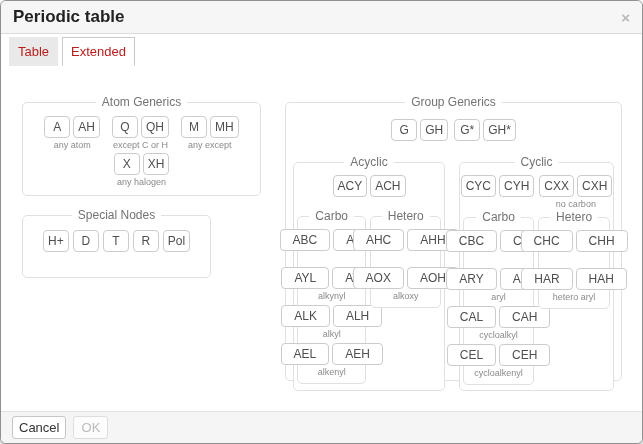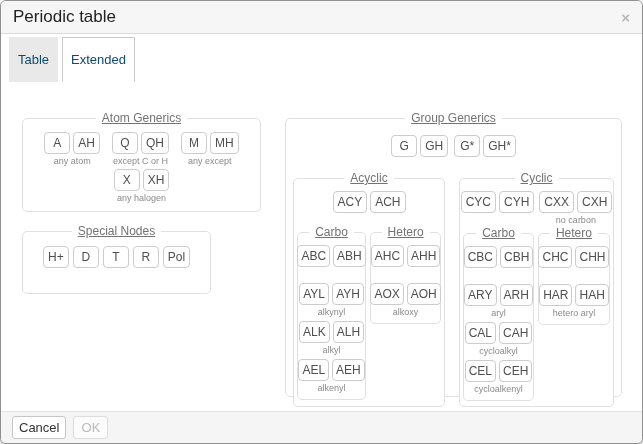--- a/index.html
+++ b/index.html
@@ -13,40 +13,40 @@
     display: flex; flex-direction: column;
     box-shadow: 0 2px 5px rgba(0,0,0,0.30);
   }
 
   
   .header {
     flex: none; height: 33px; background: #f6f6f6;
     border-bottom: 1px solid #dbdbdb;
     display: flex; align-items: center; padding: 0 12px;
   }
-  .title { font-size: 17px; font-weight: normal; color: #222; }
+  .title { font-size: 17px; font-weight: bold; color: #222; }
   .close { margin-left: auto; color: #b9b9b9; font-size: 15px; font-weight: bold; line-height: 1; cursor: pointer; }
 
   
   .tabrow { flex: none; display: flex; gap: 4px; padding: 3px 0 0 8px; background: #fff; }
   .tab {
-    font-size: 13px; color: #0c4a6e; padding: 14px 8px; min-width: 40px;
+    font-size: 13px; color: #b91c1c; padding: 6px 8px; min-width: 40px;
     text-align: center; background: #e9e9e9; border: 1px solid #e9e9e9;
     cursor: pointer;
   }
   .tab.active { background: #fff; border: 1px solid #c9c9c9; border-bottom-color: #fff; }
 
   
   .content { position: relative; flex: 1; background: #fff; }
 
   fieldset {
     border: 1px solid #e0e0e0; border-radius: 5px;
     margin: 0; padding: 2px 6px 6px; background: #fff; min-inline-size: 0;
   }
-  legend { font-size: 12px; color: #737373; padding: 0 6px; margin: 0 auto; line-height: 1.1; text-decoration: underline; }
+  legend { font-size: 12px; color: #737373; padding: 0 6px; margin: 0 auto; line-height: 1.1; }
 
   .abs { position: absolute; }
   .fs-atom    { left: 21px;  top: 30px;  width: 239px; height: 100px; }
   .fs-special { left: 21px;  top: 143px; width: 189px; height: 69px;  }
   .fs-group   { left: 284px; top: 30px;  width: 337px; height: 285px; padding: 2px 7px 6px; }
 
   .row  { display: flex; justify-content: center; gap: 12px; margin-top: 5px; }
   .pair { display: flex; gap: 3px; }
   .pgroup { display: flex; flex-direction: column; align-items: center; }
   .caption {
@@ -67,21 +67,21 @@
 
   .fs-sub { padding: 2px 3px 5px; }
   .fs-acyclic { width: 158px; }
   .fs-cyclic  { width: 161px; }
   .toprow { display: flex; justify-content: center; gap: 5px; margin-top: 4px; }
   .fs-acyclic .inner-cols { margin-top: 13px; }
   .fs-cyclic  .inner-cols { margin-top: 1px; }
   .inner-cols { display: flex; justify-content: flex-end; align-items: flex-start; gap: 4px; }
   .fs-mini { padding: 2px 2px 5px; }
   .fs-mini .pgroup { margin-top: 3px; }
-  .fs-mini .gbtn { padding: 0 3px; min-width: 30px; }
+  .fs-mini .gbtn { padding: 0 12px; min-width: 30px; }
 
   
   .footer {
     flex: none; height: 32px; background: #f5f5f5; border-top: 1px solid #e2e2e2;
     display: flex; align-items: center; gap: 7px; padding: 0 11px;
   }
   .fbtn {
     font-family: inherit; font-size: 13px; color: #333;
     padding: 3px 6px; min-width: 35px; height: 23px;
     background: #fff; border: 1px solid #c6c6c6; border-radius: 3px; cursor: pointer;

